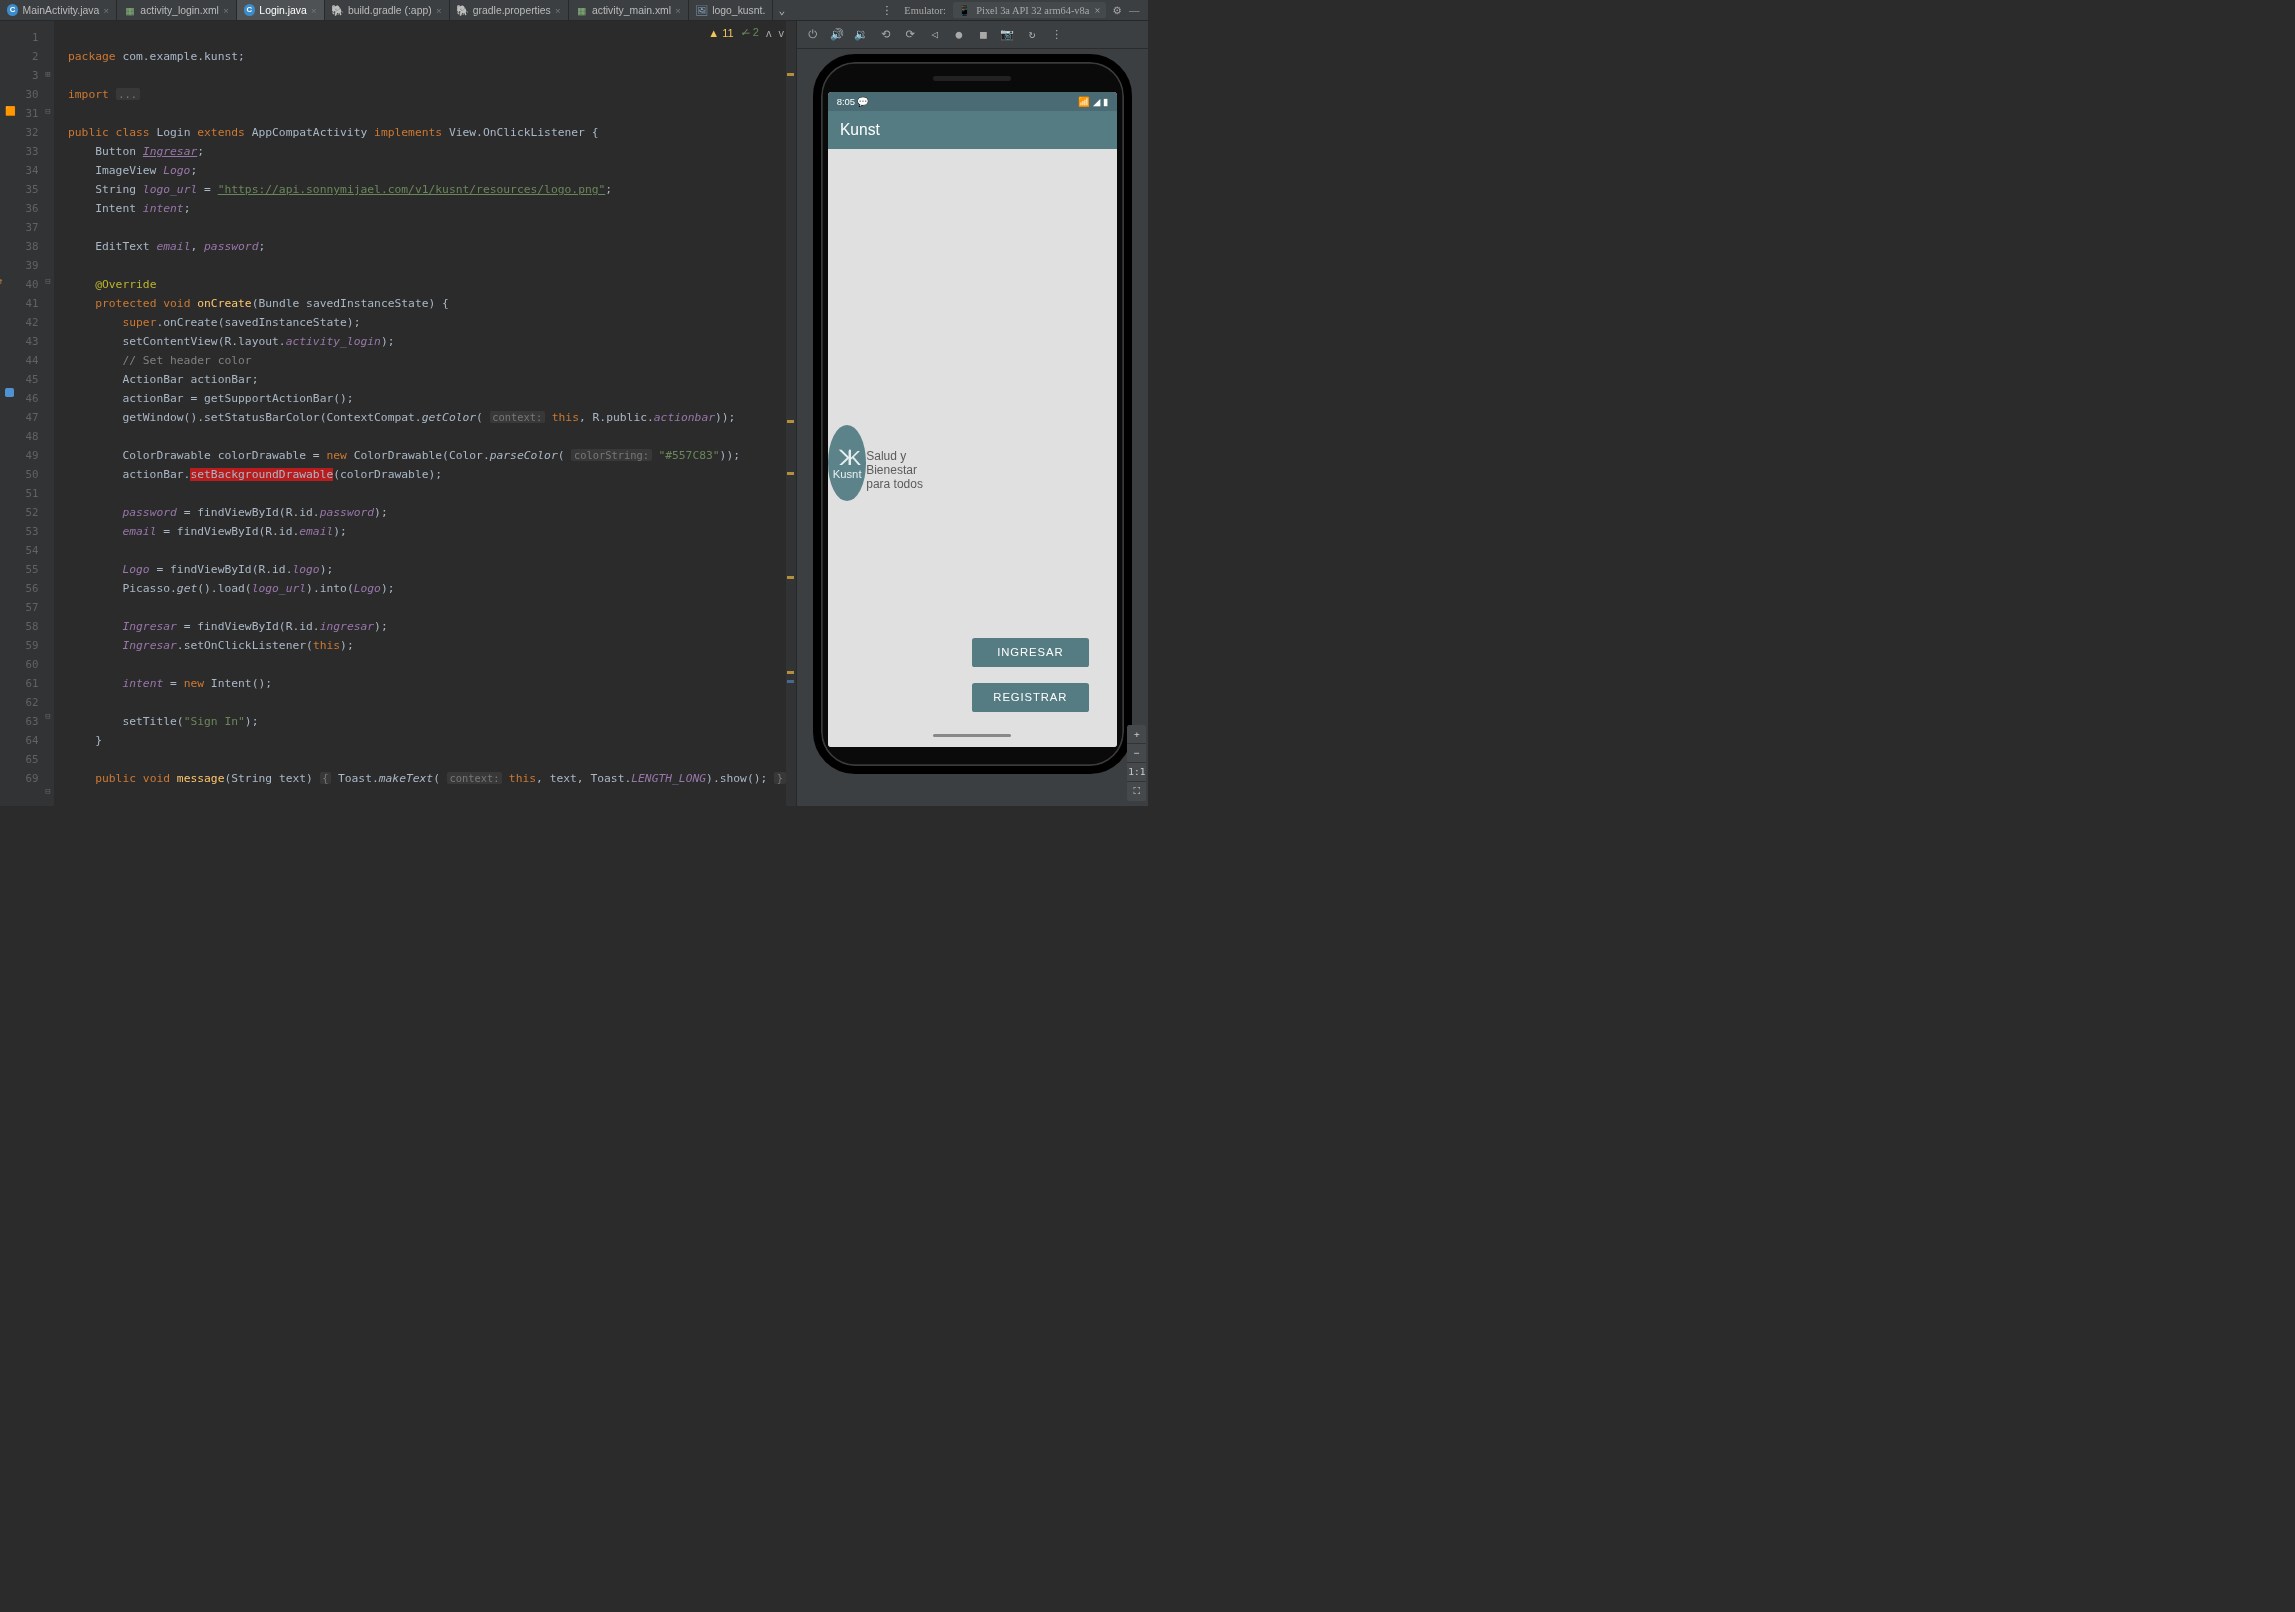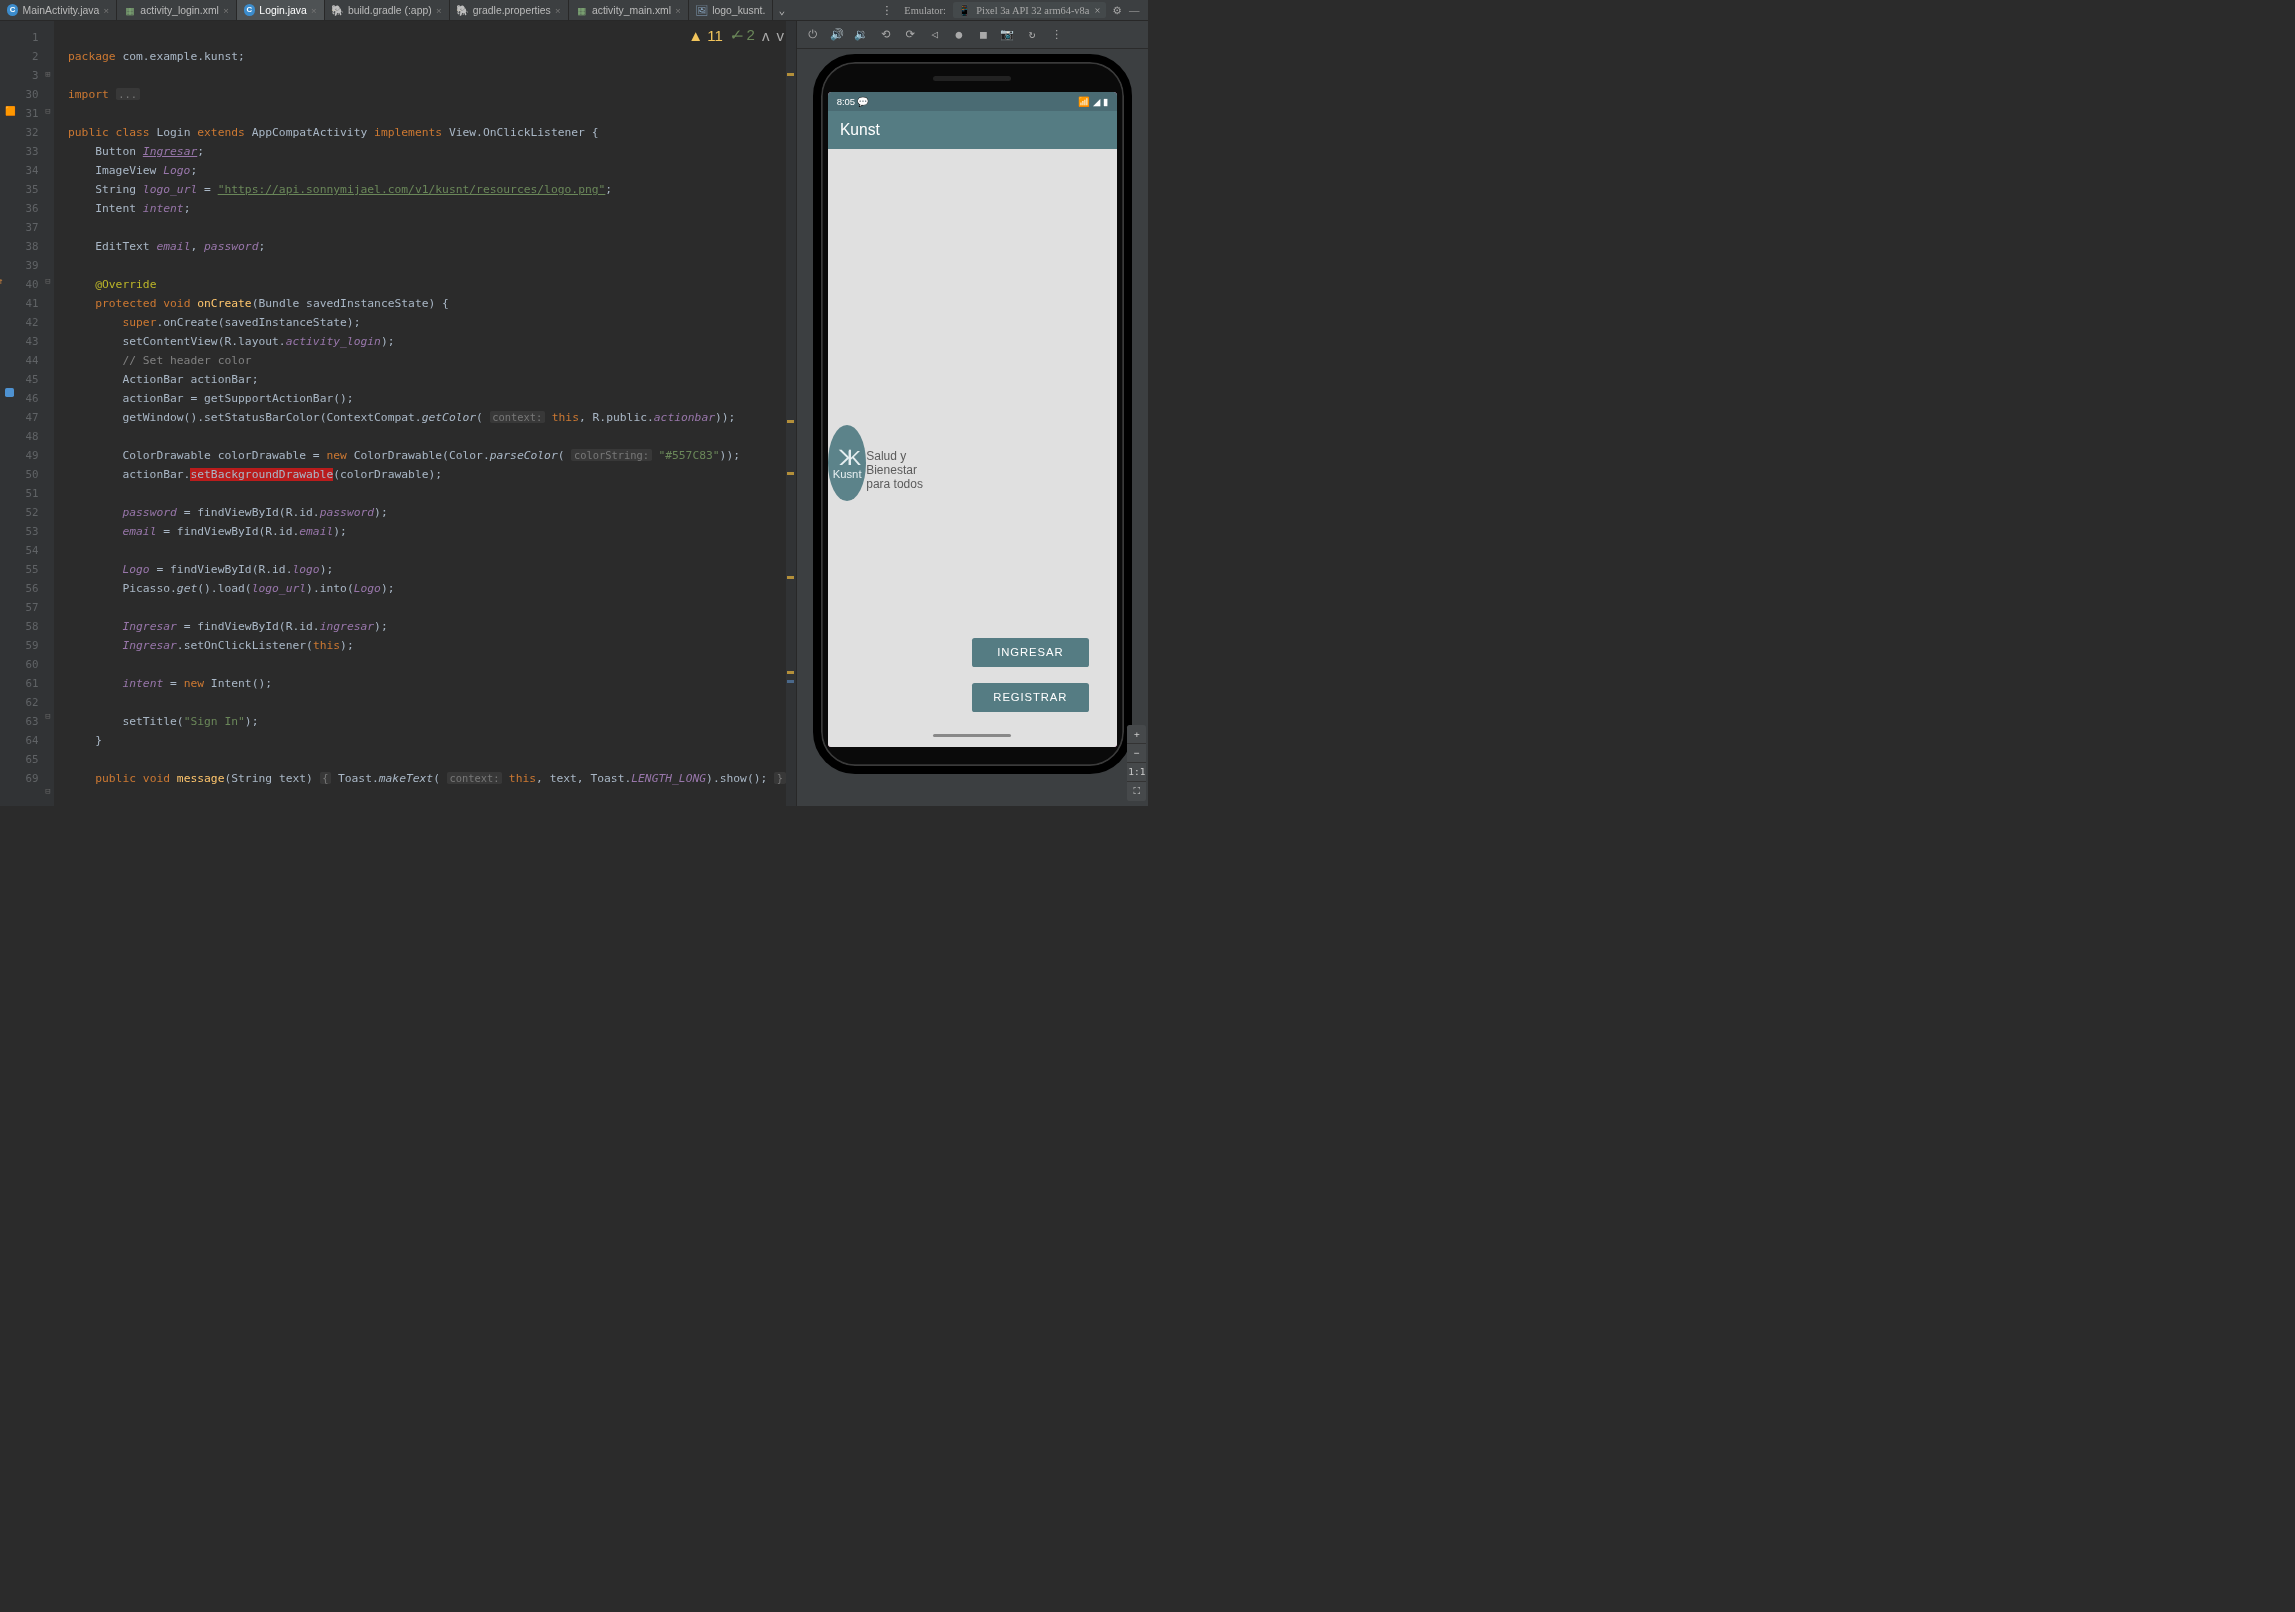--- a/index.html
+++ b/index.html
@@ -122,21 +122,21 @@
 .code .hl { background:#b91c1c; }
 .code .com { color:#808080; }
 .code .static-it { font-style: italic; }
 
 .editor-badges {
   position:absolute;
   top:5.2px; right:12px;
   display:flex;
   gap:7px;
   align-items:center;
-  font-size:15px;
+  font-size:11px;
   font-family:"Segoe UI",sans-serif;
   color:#aaa;
   z-index:3;
 }
 .badge-warn { color:#f2c55c; }
 .badge-ok { color:#6a8759; }
 
 .scroll-minimap {
   width:10.4px;
   background:#313335;

